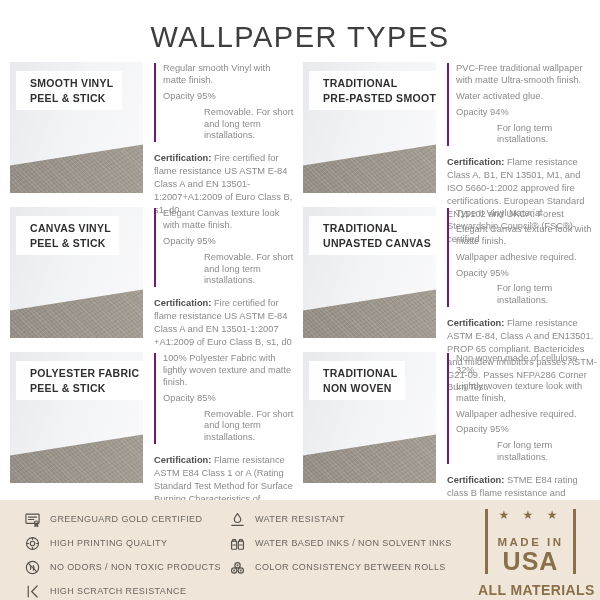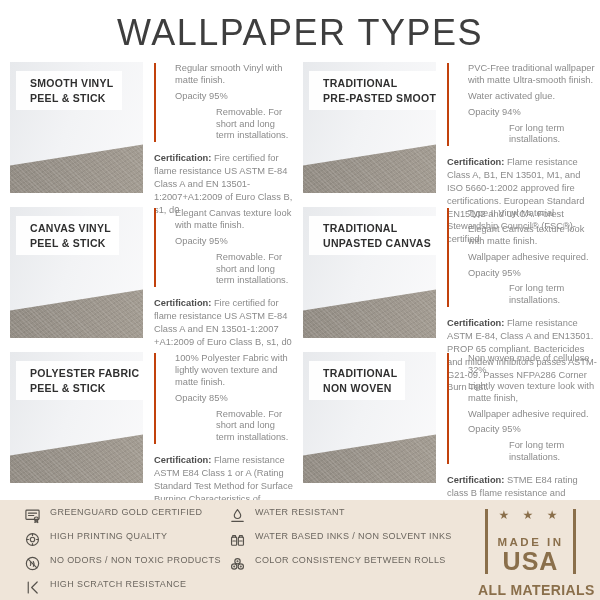--- a/index.html
+++ b/index.html
@@ -4,22 +4,22 @@
 <style>
   * { margin:0; padding:0; box-sizing:border-box; }
   html,body { width:600px; height:600px; }
   body {
     position:relative; overflow:hidden; background:#ffffff;
     font-family:"Liberation Sans", sans-serif;
     -webkit-font-smoothing:antialiased;
   }
   
   .page-title {
-    position:absolute; top:12px; left:0; width:600px;
-    text-align:center; font-size:36px; font-weight:500;
+    position:absolute; top:21px; left:0; width:600px;
+    text-align:center; font-size:29px; font-weight:500;
     letter-spacing:1.5px; color:#3e3e3e;
   }
   
   .card { position:absolute; display:flex; align-items:flex-start; }
   .card:nth-child(1){ left:10px;  top:62px;  width:286px; }
   .card:nth-child(2){ left:303px; top:62px;  width:295px; }
   .card:nth-child(3){ left:10px;  top:207px; width:286px; }
   .card:nth-child(4){ left:303px; top:207px; width:295px; }
   .card:nth-child(5){ left:10px;  top:352px; width:286px; }
   .card:nth-child(6){ left:303px; top:352px; width:295px; }
@@ -39,41 +39,41 @@
   }
   .photo-label {
     position:absolute; top:9px; left:6px;
     background:rgba(255,255,255,0.93);
     padding:5px 8px 5px 14px;
     font-size:10.5px; font-weight:600; letter-spacing:0.3px;
     line-height:1.4; color:#2f2f2f; white-space:nowrap;
   }
   .card-text { flex:1; padding-left:11px; padding-top:1px; }
   .desc {
-    border-left:2px solid #c2410c;
-    padding-left:19px;
+    border-left:2px solid #701a75;
+    padding-left:7px;
   }
   .desc-p {
     font-size:9.3px; line-height:1.28; color:#8b8b8b;
     margin-bottom:4px;
   }
   .desc-p:last-child { margin-bottom:0;margin-left:41px; }
   .cert {
     margin-top:10px; font-size:9.3px; line-height:1.38; color:#8b8b8b;
   }
   .cert b { color:#4d4d4d; font-weight:700; }
   
   .footer {
     position:absolute; left:0; top:500px; width:600px; height:100px;
     background:#efe5d9;
   }
   .footer-col { position:absolute; top:7px; }
   .footer-col.col-0 { left:24px; }
   .footer-col.col-1 { left:229px; }
-  .footer-item { display:flex; align-items:flex-start; height:24px; }
+  .footer-item { display:flex; align-items:center; height:24px; }
   .footer-icon { width:17px; height:17px; color:#56524c; flex:0 0 17px; display:inline-flex; }
   .footer-icon svg { width:17px; height:17px; }
   .footer-label {
     margin-left:9px; font-size:9px; letter-spacing:0.4px;
     color:#6b665f; font-weight:500; white-space:nowrap;
   }
   .stamp {
     position:absolute; left:478px; top:9px; width:105px;
     text-align:center; color:#8a6f4b;
   }

